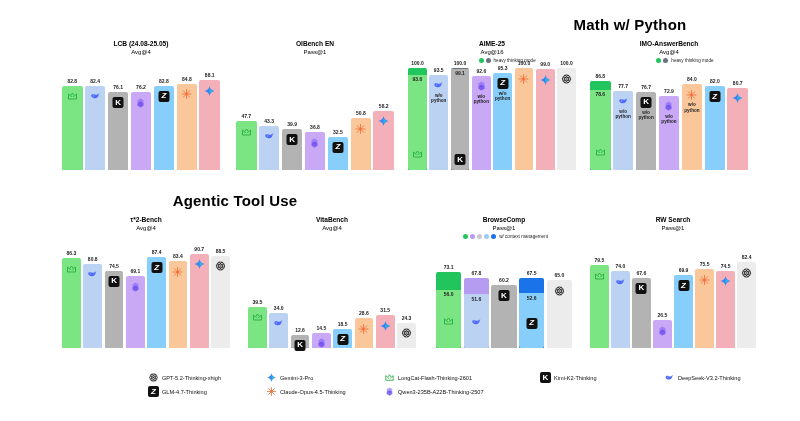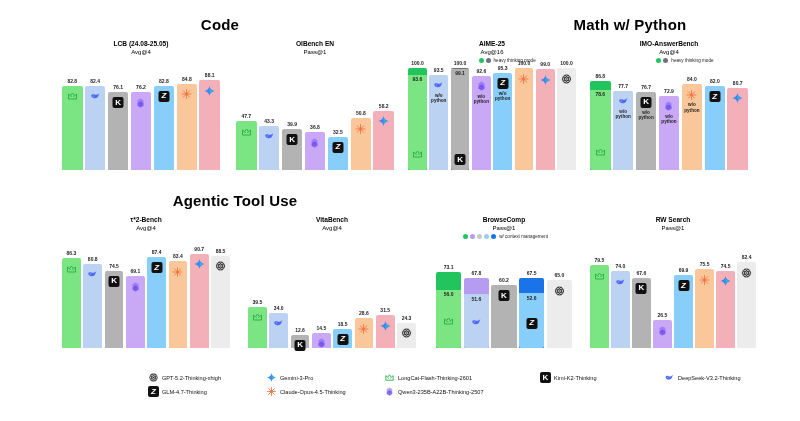--- a/index.html
+++ b/index.html
@@ -69,21 +69,20 @@
   .legend{position:absolute;display:grid;}
   .lg-item{display:flex;align-items:center;gap:3px;white-space:nowrap;}
   .lg-ic{width:11px;height:11px;display:flex;align-items:center;justify-content:center;flex:0 0 11px;}
   .lg-tx{font-size:5.6px;color:#111;}
 </style>
 </head>
 <body>
 
 <div class="board">
 
-  <div class="sec-title" style="left:120px;top:16px;width:200px">Code</div>
   <div class="sec-title" style="left:520px;top:16px;width:220px">Math w/ Python</div>
   <div class="sec-title" style="left:120px;top:192px;width:230px">Agentic Tool Use</div>
 
   <div class="group" style="left:62px;  top:40px;  width:158px; height:130px;">
       <div class="g-head">
         <div class="g-name">LCB (24.08-25.05)</div>
         <div class="g-metric">Avg@4</div>
       </div>
       <div class="plot" style="top: 28px; height: 102px;">
         <div class="bar-slot" style="left: 0px; width: 20.5143px; height: 102px;">

